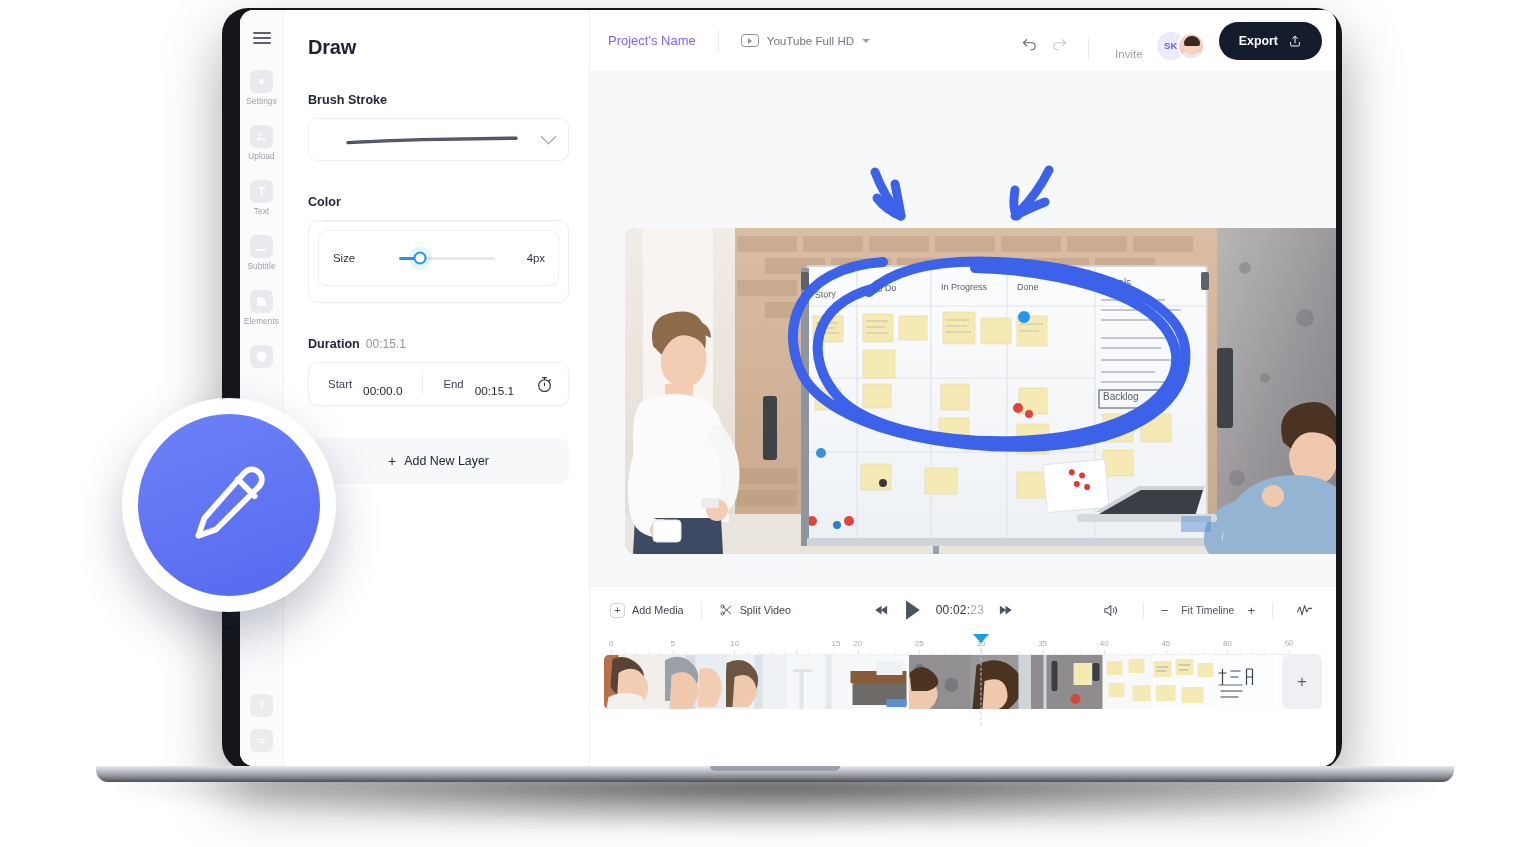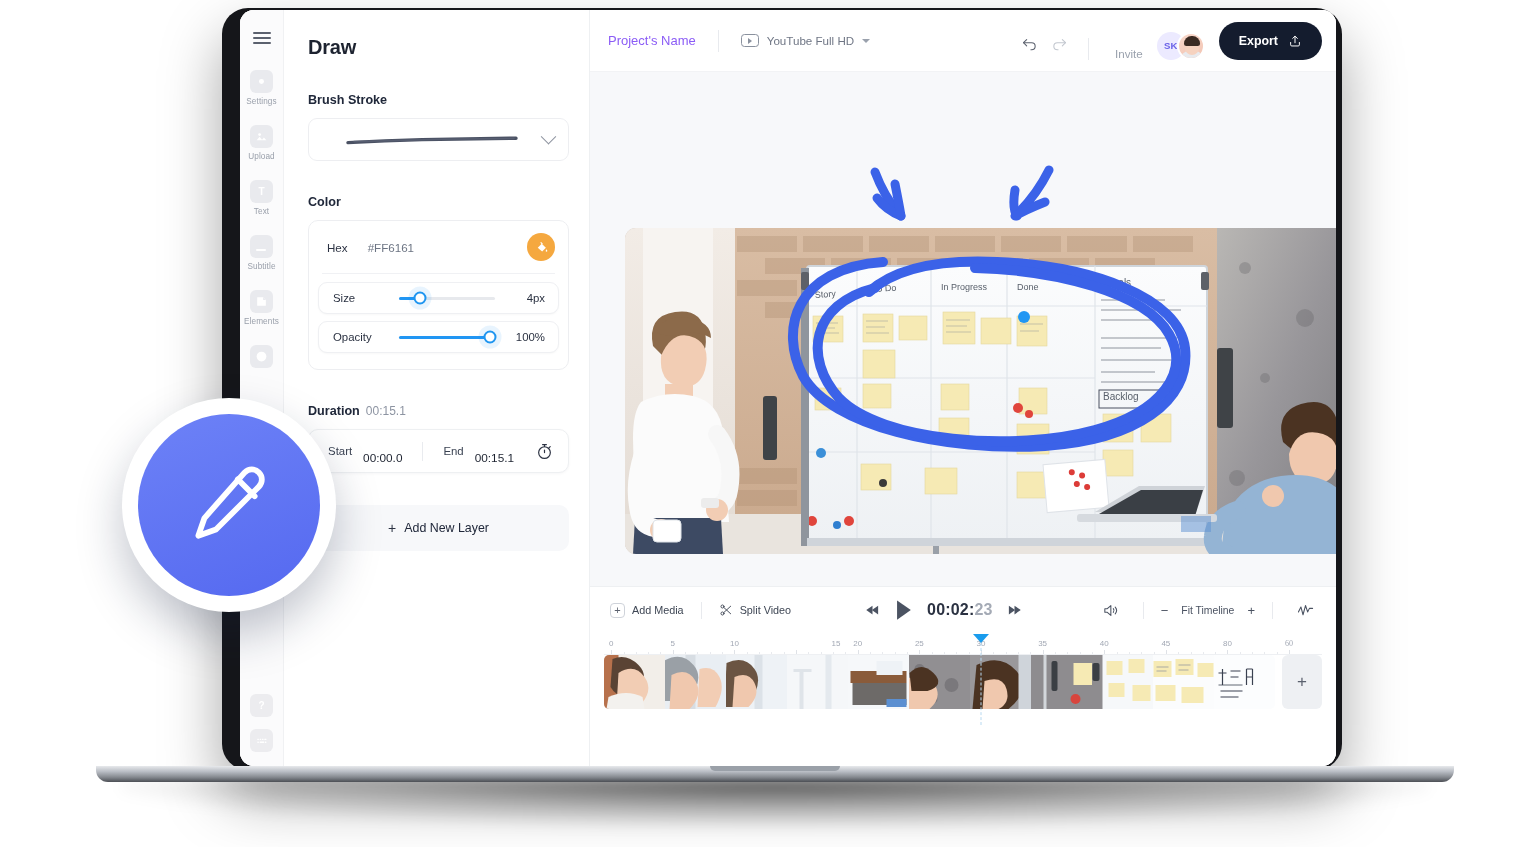--- a/index.html
+++ b/index.html
@@ -92,21 +92,21 @@
   .hex-row { display:flex; align-items:center; height:52px; padding:0 13px 0 18px; }
   .hex-key { font-size:11.6px; color:#2b3242; font-weight:500; }
   .hex-val { font-size:11.6px; color:#6c7483; margin-left:20px; }
   .bucket {
     margin-left:auto; width:28px; height:28px; border-radius:50%;
     background:#f5a83f; display:flex; align-items:center; justify-content:center;
   }
   .divider { height:1px; background:#f0f1f4; margin:0 13px 8px; }
 
   .slider-row {
-    margin:0 9px 7px; height:32px; border:1px solid #eff0f3; border-radius:9px;
+    margin:0 9px 7px; height:56px; border:1px solid #eff0f3; border-radius:9px;
     display:flex; align-items:center; padding:0 13px 0 14px; background:#fff;
     box-shadow:0 1px 2px rgba(16,24,40,.03);
   }
   .slider-name { font-size:11.4px; color:#2b3242; width:54px; flex:0 0 auto; }
   .track { position:relative; flex:1; height:3px; background:#e7e9ed; border-radius:3px; margin:0 12px; }
   .track-fill { position:absolute; left:0; top:0; height:3px; background:#2196f3; border-radius:3px; }
   .thumb {
     position:absolute; top:50%; width:13px; height:13px; border-radius:50%;
     background:#fff; border:2.6px solid #1e95f0; transform:translate(-50%,-50%);
     box-shadow:0 0 0 5px rgba(33,150,243,.10);
@@ -171,21 +171,21 @@
   .anno { position:absolute; inset:0; pointer-events:none; }
 
   
   .timeline { height:180px; background:#fff; border-top:1px solid #eef0f2; display:flex; flex-direction:column; }
   .tl-controls { height:46px; display:flex; align-items:center; padding:0 16px 0 20px; }
   .tl-btn { display:flex; align-items:center; gap:7px; cursor:pointer; font-size:10.8px; color:#3e4654; }
   .tl-plusbox { width:15px; height:15px; border:1px solid #cfd3da; border-radius:4px;
                 display:flex; align-items:center; justify-content:center; font-size:11px; color:#5b616e; line-height:1; }
   .tl-sep { width:1px; height:17px; background:#e8eaee; margin:0 17px; }
   .tl-center { margin:0 auto; display:flex; align-items:center; gap:14px; }
-  .tl-time { font-size:16px; color:#2b3242; font-weight:700; letter-spacing:.2px; }
+  .tl-time { font-size:12px; color:#2b3242; font-weight:400; letter-spacing:.2px; }
   .tl-time .ms { color:#a4aab5; }
   .tl-right { display:flex; align-items:center; gap:0; }
   .zoom-ctrl { display:flex; align-items:center; gap:13px; font-size:10.4px; color:#4b5362; }
   .zoom-ctrl .sym { font-size:13px; color:#4b5362; cursor:pointer; line-height:1; }
 
   .ruler { height:22px; position:relative; margin:0 0 0 0; }
   .ruler-inner { position:absolute; left:14px; right:14px; top:0; bottom:0; }
   .tick { position:absolute; bottom:0; width:1px; background:#dfe2e7; }
   .tick.major { height:5px; }
   .tick.minor { height:3px; background:#e8eaee; }
@@ -319,50 +319,31 @@
               <svg width="178" height="14" viewBox="0 0 178 14">
                 <path d="M4 9.6 C 28 8.2, 52 7.2, 78 6.6 C 106 6.0, 134 5.6, 172 5.2" stroke="#4a5163" stroke-width="3.4" fill="none" stroke-linecap="round"></path>
                 <path d="M10 8.6 C 40 7.6, 70 6.9, 100 6.3 C 130 5.8, 150 5.5, 170 5.4" stroke="#5c6376" stroke-width="1.6" fill="none" stroke-linecap="round" opacity=".75"></path>
               </svg>
             </div>
             <div class="chev"></div>
           </div>
 
           <div class="section-label">Color</div>
           <div class="color-card">
-            <div class="hex-row">
-              <span class="hex-key">Hex</span>
-              <span class="hex-val">#FF6161</span>
-              <span class="bucket">
-                <svg width="15" height="15" viewBox="0 0 24 24">
-                  <path d="M6 12.2 L12.4 5.8 L19 12.4 L13 18.4 Z" fill="#fff"></path>
-                  <path d="M11.2 4.2 L13 6" stroke="#fff" stroke-width="1.8" stroke-linecap="round"></path>
-                  <path d="M20.4 15.2 c1.4 2 1.1 3.6-.4 3.6 s-1.8-1.6-.4-3.6z" fill="#fff"></path>
-                </svg>
-              </span>
-            </div>
             <div class="divider"></div>
 
             <div class="slider-row">
               <span class="slider-name">Size</span>
               <span class="track">
                 <span class="track-fill" style="width:22%"></span>
                 <span class="thumb" style="left:22%"></span>
               </span>
               <span class="slider-val">4px</span>
             </div>
 
-            <div class="slider-row">
-              <span class="slider-name">Opacity</span>
-              <span class="track">
-                <span class="track-fill" style="width:95%"></span>
-                <span class="thumb" style="left:95%"></span>
-              </span>
-              <span class="slider-val">100%</span>
-            </div>
           </div>
 
           <div class="dur-head">
             <span>Duration</span><span class="dur-val">00:15.1</span>
           </div>
 
           <div class="time-card">
             <div class="time-seg">
               <span class="time-key">Start</span>
               <span class="time-v">00:00.0</span>

